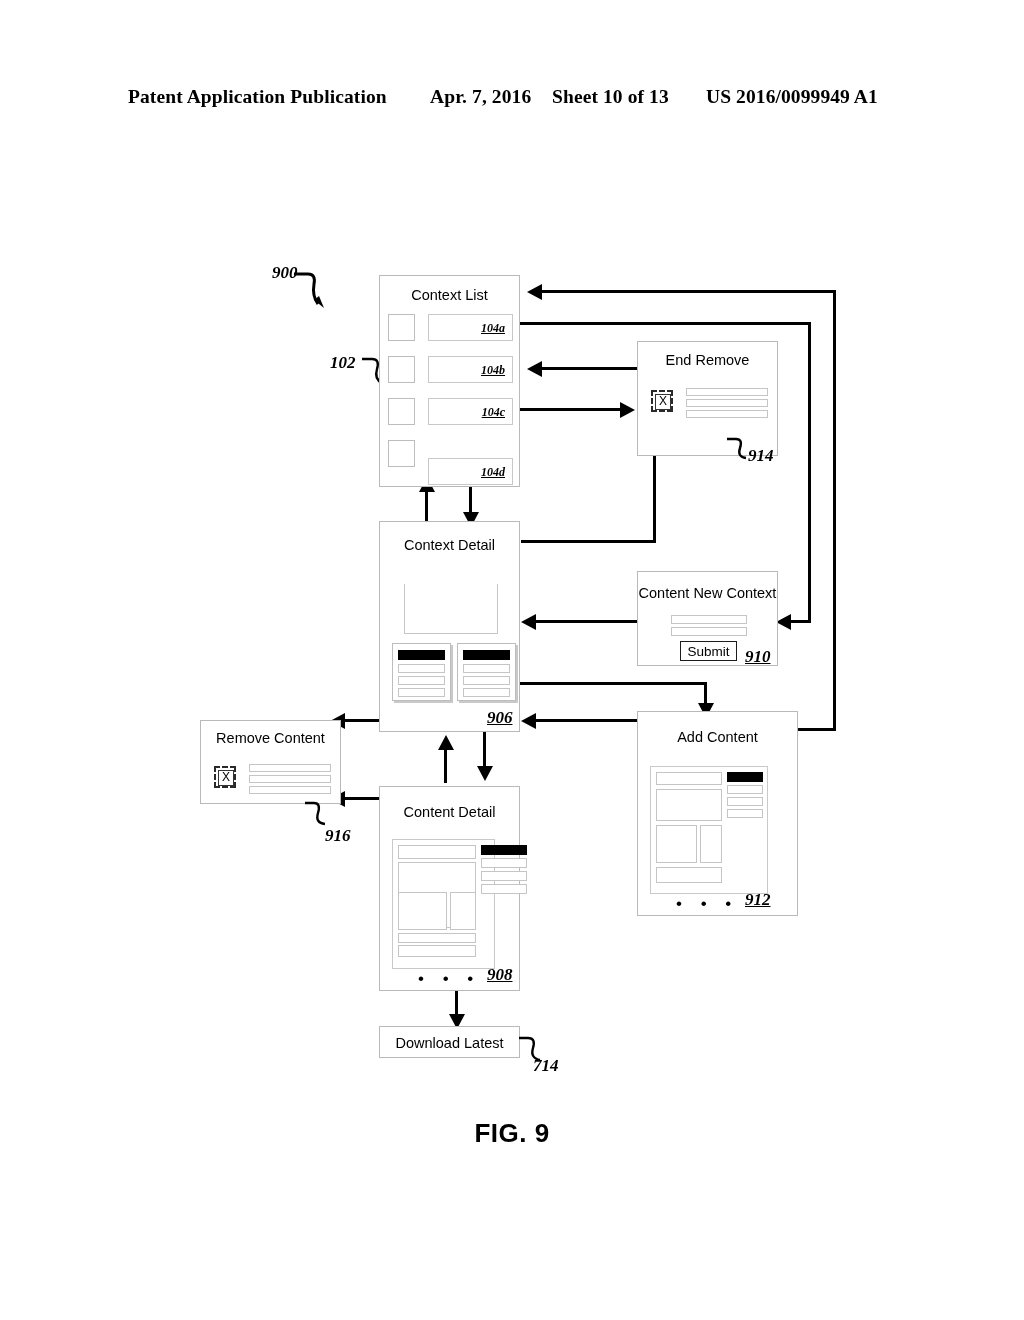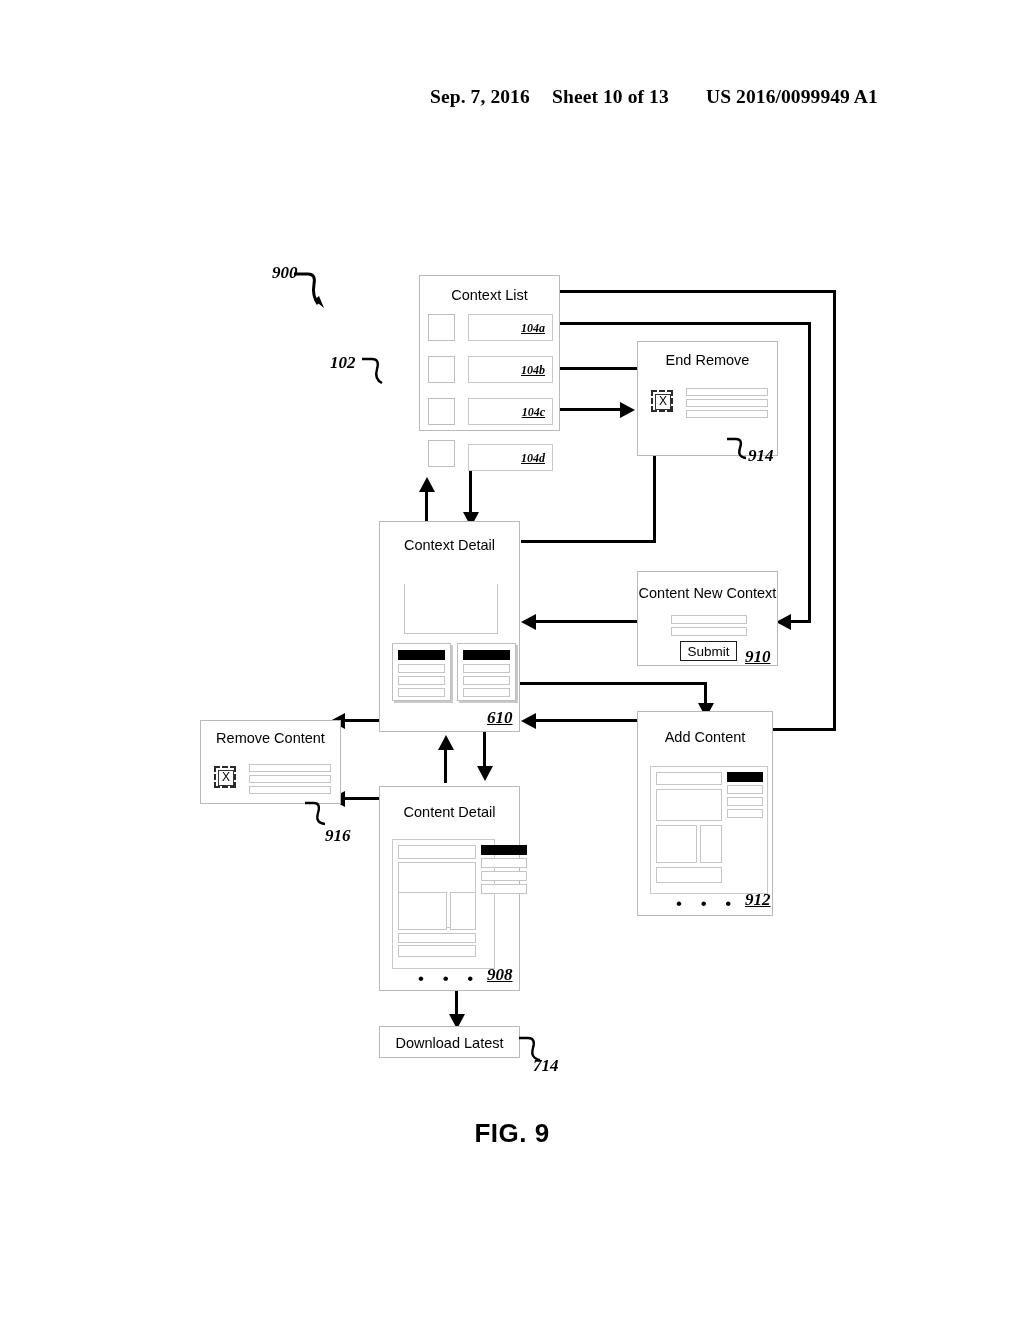--- a/index.html
+++ b/index.html
@@ -212,21 +212,22 @@
   .lead-svg {
     position: absolute;
     overflow: visible;
     pointer-events: none;
   }
 </style>
 </head>
 <body>
 
 <div class="page-header">
-  <span class="ph-date">Sep. 7, 2016</span>
+  <span class="ph-title">Patent Application Publication</span>
+  <span class="ph-date">Apr. 7, 2016</span>
   <span class="ph-sheet">Sheet 10 of 13</span>
   <span class="ph-patno">US 2016/0099949 A1</span>
 </div>
 
 <svg class="lead-svg" style="left:290px; top:268px;" width="50" height="48">
   <path d="M 4 6 L 18 6 Q 26 6 24 16 Q 22 28 28 36" stroke="#000" stroke-width="3" fill="none"></path>
   <polygon points="24,32 34,40 29,28" fill="#000"></polygon>
 </svg>
 <div class="refnum" style="left:272px; top:263px;">900</div>
 
@@ -277,34 +278,34 @@
 <div class="arw left" style="left:330px; top:791px;"></div>
 
 <div class="ln v" style="left:444px; top:745px; height:38px;"></div>
 <div class="arw up" style="left:438px; top:735px;"></div>
 <div class="ln v" style="left:483px; top:685px; height:86px;"></div>
 <div class="arw down" style="left:477px; top:766px;"></div>
 
 <div class="ln v" style="left:455px; top:990px; height:30px;"></div>
 <div class="arw down" style="left:449px; top:1014px;"></div>
 
-<div class="panel" style="left:379px; top:275px; width:141px; height:156px;margin-left:40px;">
+<div class="panel" style="left:379px; top:275px; width:141px; height:212px;">
   <div class="panel-title" style="top:11px;">Context List</div>
 
   <div class="cl-chk" style="left:8px; top:38px;"></div>
   <div class="cl-label" style="left:48px; top:38px; width:85px; height:27px;">104a</div>
 
   <div class="cl-chk" style="left:8px; top:80px;"></div>
   <div class="cl-label" style="left:48px; top:80px; width:85px; height:27px;">104b</div>
 
   <div class="cl-chk" style="left:8px; top:122px;"></div>
   <div class="cl-label" style="left:48px; top:122px; width:85px; height:27px;">104c</div>
 
   <div class="cl-chk" style="left:8px; top:164px;"></div>
-  <div class="cl-label" style="left:48px; top:168px; width:85px; height:27px;padding-left:40px;">104d</div>
+  <div class="cl-label" style="left:48px; top:182px; width:85px; height:27px;padding-left:40px;">104d</div>
 </div>
 
 <div class="panel" style="left:637px; top:341px; width:141px; height:115px;">
   <div class="panel-title" style="top:10px;">End Remove</div>
 
   <div class="xbtn" style="left:13px; top:48px;">
     <div class="xbtn-inner">X</div>
   </div>
   <div class="bar" style="left:48px; top:46px; width:82px; height:8px;"></div>
   <div class="bar" style="left:48px; top:57px; width:82px; height:8px;"></div>
@@ -329,21 +330,21 @@
     <div class="bar" style="left:5px; top:44px; width:47px; height:9px;"></div>
   </div>
 
   <div class="card" style="left:77px; top:121px; width:59px; height:58px;">
     <div class="bar dark" style="left:5px; top:6px; width:47px; height:10px;"></div>
     <div class="bar" style="left:5px; top:20px; width:47px; height:9px;"></div>
     <div class="bar" style="left:5px; top:32px; width:47px; height:9px;"></div>
     <div class="bar" style="left:5px; top:44px; width:47px; height:9px;"></div>
   </div>
 </div>
-<div class="refnum ul" style="left:487px; top:708px;">610</div>
+<div class="refnum ul" style="left:487px; top:708px;">906</div>
 
 <div class="panel" style="left:637px; top:571px; width:141px; height:95px;">
   <div class="panel-title" style="top:13px;">Content New Context</div>
 
   <div class="bar" style="left:33px; top:43px; width:76px; height:9px;"></div>
   <div class="bar" style="left:33px; top:55px; width:76px; height:9px;"></div>
 
   <div class="submit-btn" style="left:42px; top:69px; width:57px; height:20px;">Submit</div>
 </div>
 <div class="refnum ul" style="left:745px; top:647px;">910</div>
@@ -356,21 +357,21 @@
   </div>
   <div class="bar" style="left:48px; top:43px; width:82px; height:8px;"></div>
   <div class="bar" style="left:48px; top:54px; width:82px; height:8px;"></div>
   <div class="bar" style="left:48px; top:65px; width:82px; height:8px;"></div>
 </div>
 <svg class="lead-svg" style="left:305px; top:801px;" width="28" height="28">
   <path d="M 0 2 L 9 2 Q 16 2 13 12 Q 10 22 20 23" stroke="#000" stroke-width="2.4" fill="none"></path>
 </svg>
 <div class="refnum" style="left:325px; top:826px;">916</div>
 
-<div class="panel" style="left:637px; top:711px; width:136px; height:205px;">
+<div class="panel" style="left:637px; top:711px; width:161px; height:205px;">
   <div class="panel-title" style="top:17px;">Add Content</div>
 
   <div class="mockframe" style="left:12px; top:54px; width:118px; height:128px;">
 
     <div class="mockbox" style="left:5px; top:5px; width:66px; height:13px;"></div>
     <div class="mockbox" style="left:5px; top:22px; width:66px; height:32px;"></div>
     <div class="mockbox" style="left:5px; top:58px; width:41px; height:38px;"></div>
     <div class="mockbox" style="left:49px; top:58px; width:22px; height:38px;"></div>
     <div class="mockbox" style="left:5px; top:100px; width:66px; height:16px;"></div>
 

